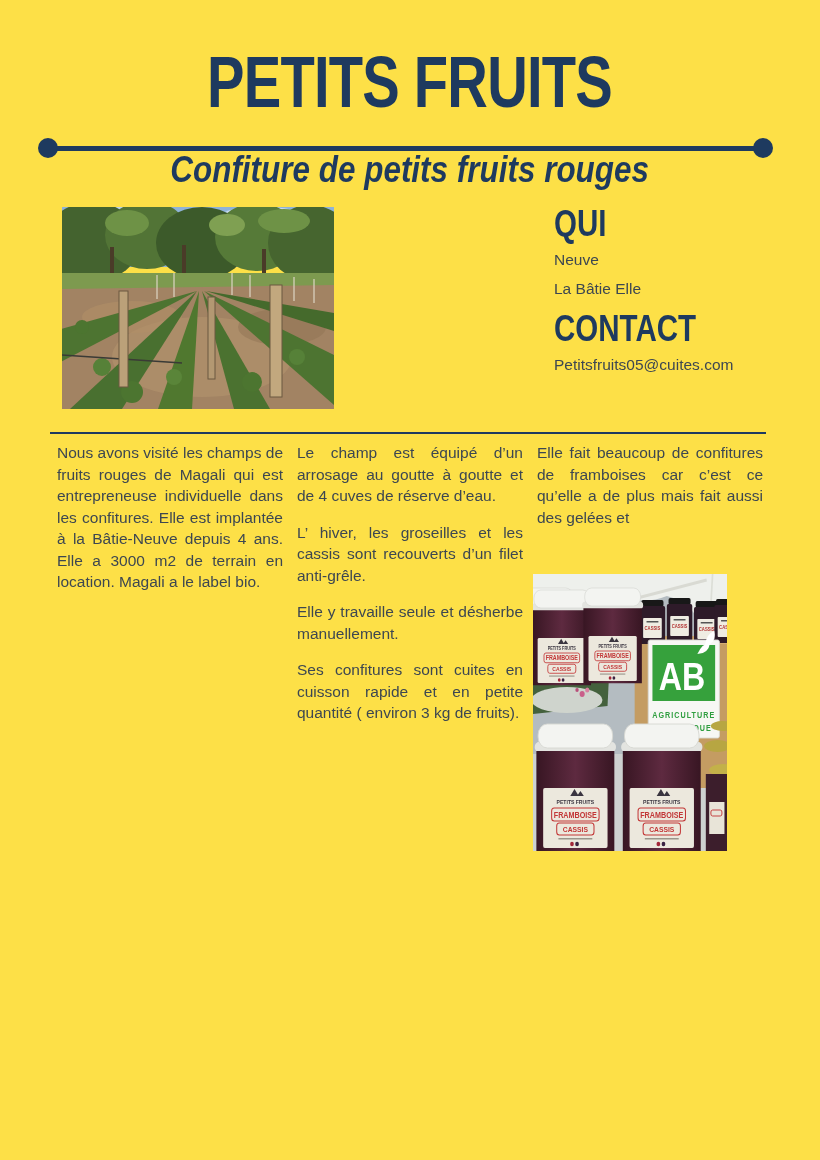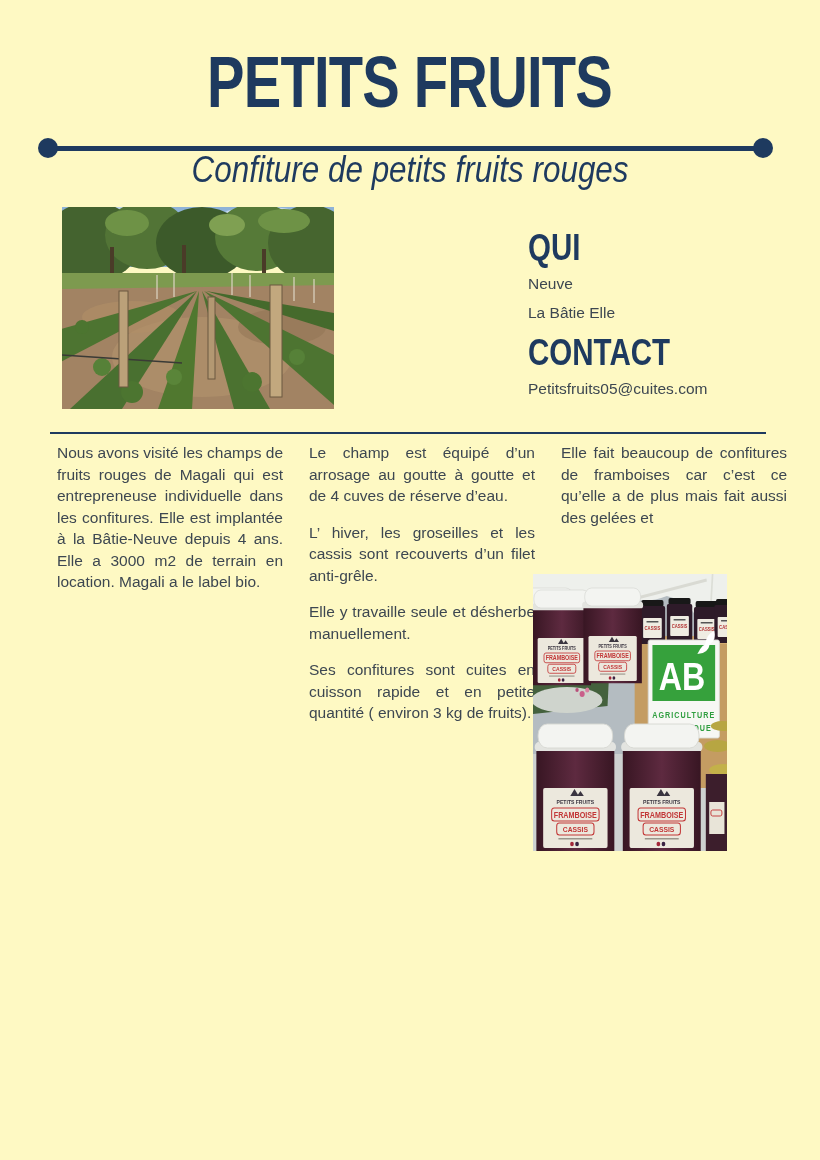--- a/index.html
+++ b/index.html
@@ -1,52 +1,52 @@
 <!DOCTYPE html>
 <html lang="fr"><head>
 <meta charset="utf-8">
 <style>
   html,body{margin:0;padding:0;background:#ffffff;}
-  .page{position:relative;width:820px;height:1160px;background:#fef9c3;overflow:hidden;
+  .page{position:relative;width:820px;height:1160px;background:#fde047;overflow:hidden;
         font-family:"Liberation Sans",sans-serif;}
 
   
   .title{position:absolute;top:46px;left:0;width:820px;margin:0;text-align:center;
          font-size:72px;font-weight:bold;color:#1e3a5f;line-height:1;}
   .condC{display:inline-block;transform:scaleX(.78);transform-origin:center;letter-spacing:-1px;}
   .condL{display:inline-block;transform:scaleX(.82);transform-origin:left center;}
 
   
   .divider{position:absolute;left:38px;top:138px;width:735px;height:20px;}
   .divider .bar{position:absolute;left:9px;right:9px;top:8px;height:5px;background:#1e3a5f;}
   .dot{position:absolute;top:0;width:20px;height:20px;border-radius:50%;background:#1e3a5f;}
   .dot.left{left:0;}.dot.right{right:0;}
 
   
   .subtitle{position:absolute;top:150px;left:0;width:820px;margin:0;text-align:center;
-            font-size:37px;font-weight:normal;font-style:italic;color:#1e3a5f;line-height:1.1;}
+            font-size:37px;font-weight:bold;font-style:italic;color:#1e3a5f;line-height:1.1;}
   .subtitle .condC{transform:scaleX(.85);letter-spacing:0;}
 
   
   .field-photo{position:absolute;left:62px;top:207px;width:272px;height:202px;}
   .jam-photo{position:absolute;left:533px;top:574px;width:194px;height:277px;}
   .field-photo svg,.jam-photo svg{display:block;width:100%;height:100%;}
   svg text{font-family:"Liberation Sans",sans-serif;}
 
   
-  .info{position:absolute;left:528px;top:205px;width:246px;color:#3d4751;margin-top:24px;}
+  .info{position:absolute;left:554px;top:205px;width:246px;color:#3d4751;}
   .info-h{margin:0;font-size:36px;line-height:38px;font-weight:bold;color:#1e3a5f;}
   .info-h.mt1{margin-top:9px;}
   .info-h.mt2{margin-top:11px;}
   .info-v{margin:7px 0 9px;font-size:15.5px;line-height:20px;}
 
   
   .rule{position:absolute;left:50px;top:432px;width:716px;height:2px;background:#1e3a5f;}
   .cols{position:absolute;left:57px;top:442px;width:706px;display:grid;
-        grid-template-columns:226px 226px 226px;column-gap:26px;color:#3d4751;}
+        grid-template-columns:226px 226px 226px;column-gap:14px;color:#3d4751;}
   .col p{margin:0 0 15px;font-size:15.5px;line-height:21.5px;text-align:justify;
          -webkit-hyphens:auto;hyphens:auto;}
 </style>
 </head>
 <body>
 
 <div class="page">
 
   <h1 class="title"><span class="condC">PETITS FRUITS</span></h1>
 

